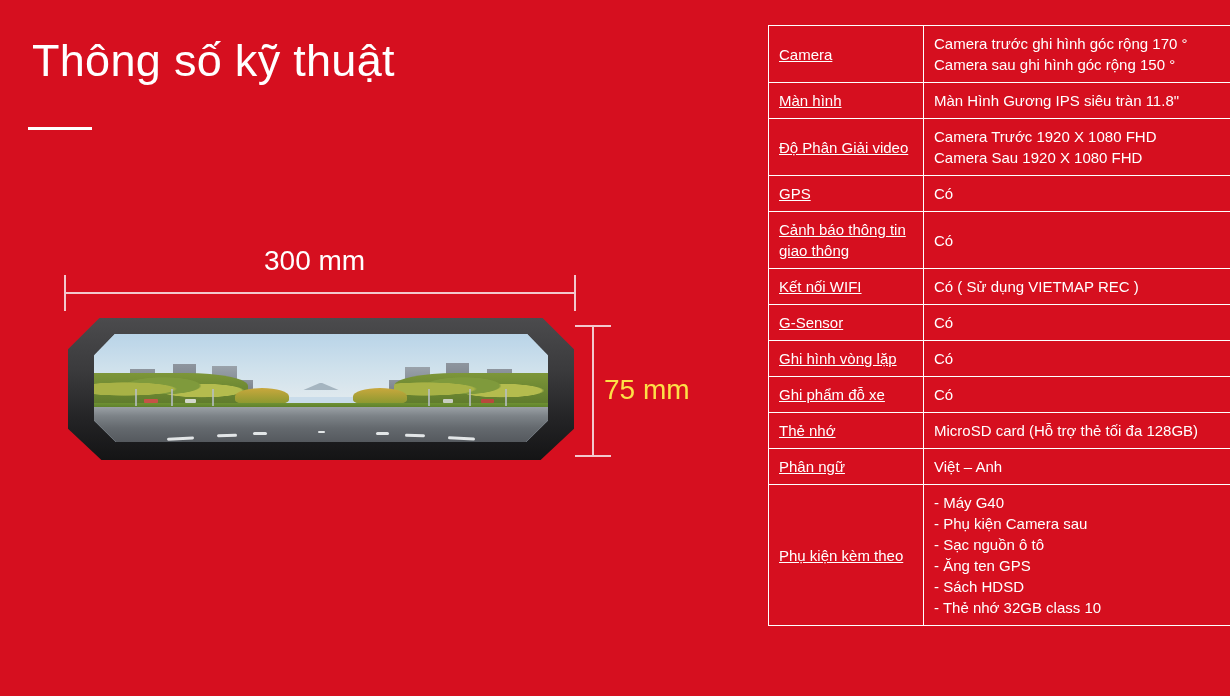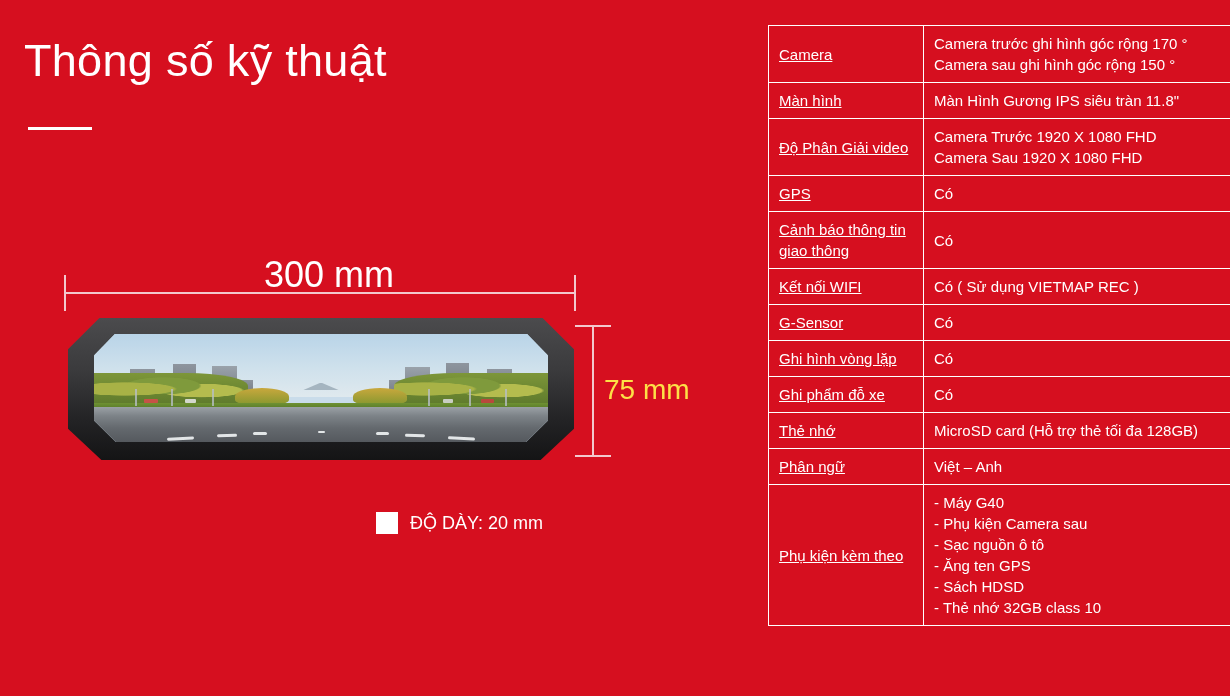--- a/index.html
+++ b/index.html
@@ -8,41 +8,41 @@
     background:#d60f1f;
     font-family:"Liberation Sans","DejaVu Sans",sans-serif;
     overflow:hidden;position:relative;
   }
   .page{position:relative;width:1230px;height:696px;}
 
   
   .left-panel{position:absolute;left:0;top:0;width:760px;height:696px;}
 
   .page-title{
-    position:absolute;left:24px;top:32px;
+    position:absolute;left:32px;top:32px;
     font-size:45px;line-height:58px;color:#ffffff;
     font-weight:400;letter-spacing:.3px;white-space:nowrap;
   }
   .page-subtitle{
     position:absolute;left:26px;top:92px;
     font-size:18px;line-height:24px;color:#eea5ab;
     font-weight:400;white-space:nowrap;
   }
   .title-rule{
     position:absolute;left:28px;top:127px;
     width:64px;height:3px;background:#ffffff;
   }
 
   
   .dim-width{position:absolute;left:64px;top:292px;width:512px;height:2px;background:#f3c8cd;}
   .dim-width-cap-l{position:absolute;left:64px;top:275px;width:2px;height:36px;background:#f3c8cd;}
   .dim-width-cap-r{position:absolute;left:574px;top:275px;width:2px;height:36px;background:#f3c8cd;}
   .dim-width-label{
-    position:absolute;left:264px;top:258px;
-    font-size:36px;line-height:34px;color:#ffffff;white-space:nowrap;
+    position:absolute;left:264px;top:244px;
+    font-size:28px;line-height:34px;color:#ffffff;white-space:nowrap;
   }
 
   
   .dim-height{position:absolute;left:592px;top:326px;width:2px;height:130px;background:#f3c8cd;}
   .dim-height-cap-t{position:absolute;left:575px;top:325px;width:36px;height:2px;background:#f3c8cd;}
   .dim-height-cap-b{position:absolute;left:575px;top:455px;width:36px;height:2px;background:#f3c8cd;}
   .dim-height-label{
     position:absolute;left:604px;top:373px;
     font-size:28px;line-height:34px;color:#fde047;white-space:nowrap;
   }
@@ -208,24 +208,20 @@
           <div class="lane l2"></div>
           <div class="lane l3"></div>
           <div class="lane l4"></div>
           <div class="lane l5"></div>
           <div class="lane l6"></div>
           <div class="lane c1"></div>
         </div>
       </div>
     </div>
 
-    <div class="thickness-legend">
-      <span class="legend-swatch"></span>
-      <span class="legend-label">ĐỘ DÀY: 20 mm</span>
-    </div>
   </div>
 
   <table class="spec-table">
     <tbody>
         <tr>
           <td class="k">Camera</td>
           <td class="v">Camera trước ghi hình góc rộng 170 °
 Camera sau ghi hình góc rộng 150 °</td>
         </tr>
         <tr>

